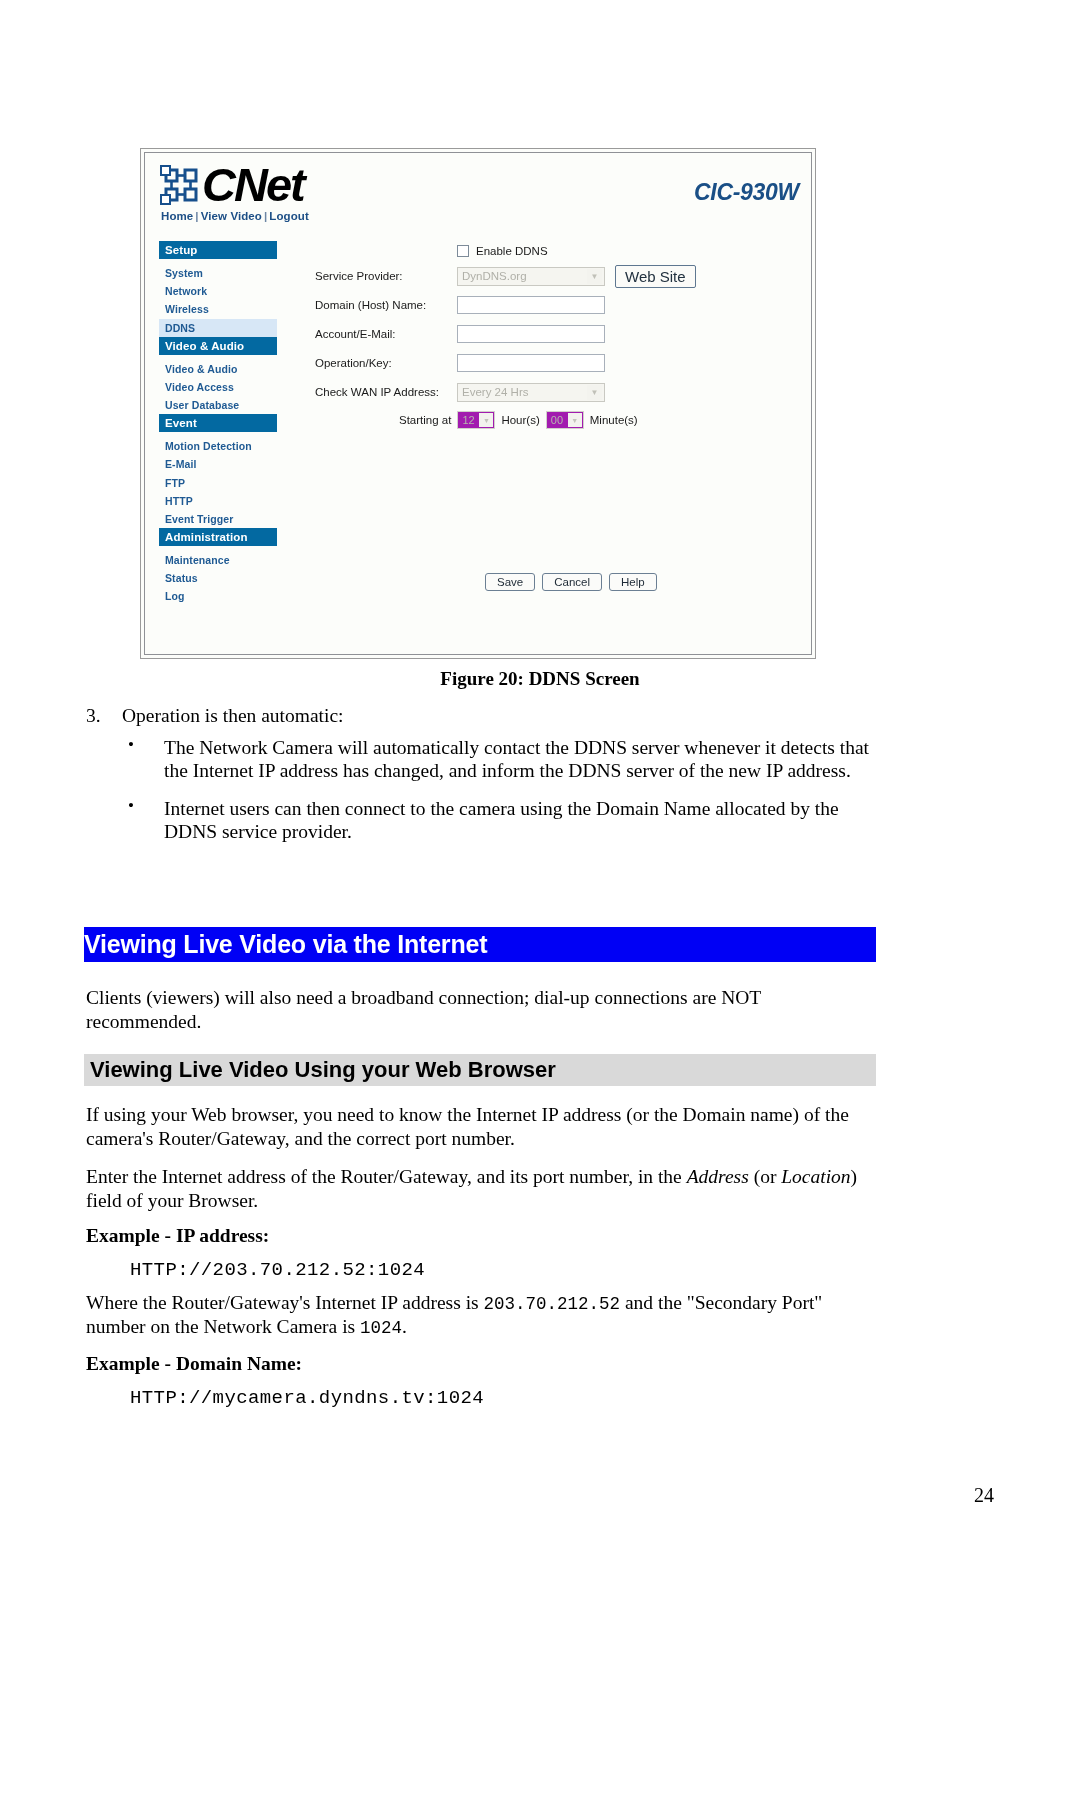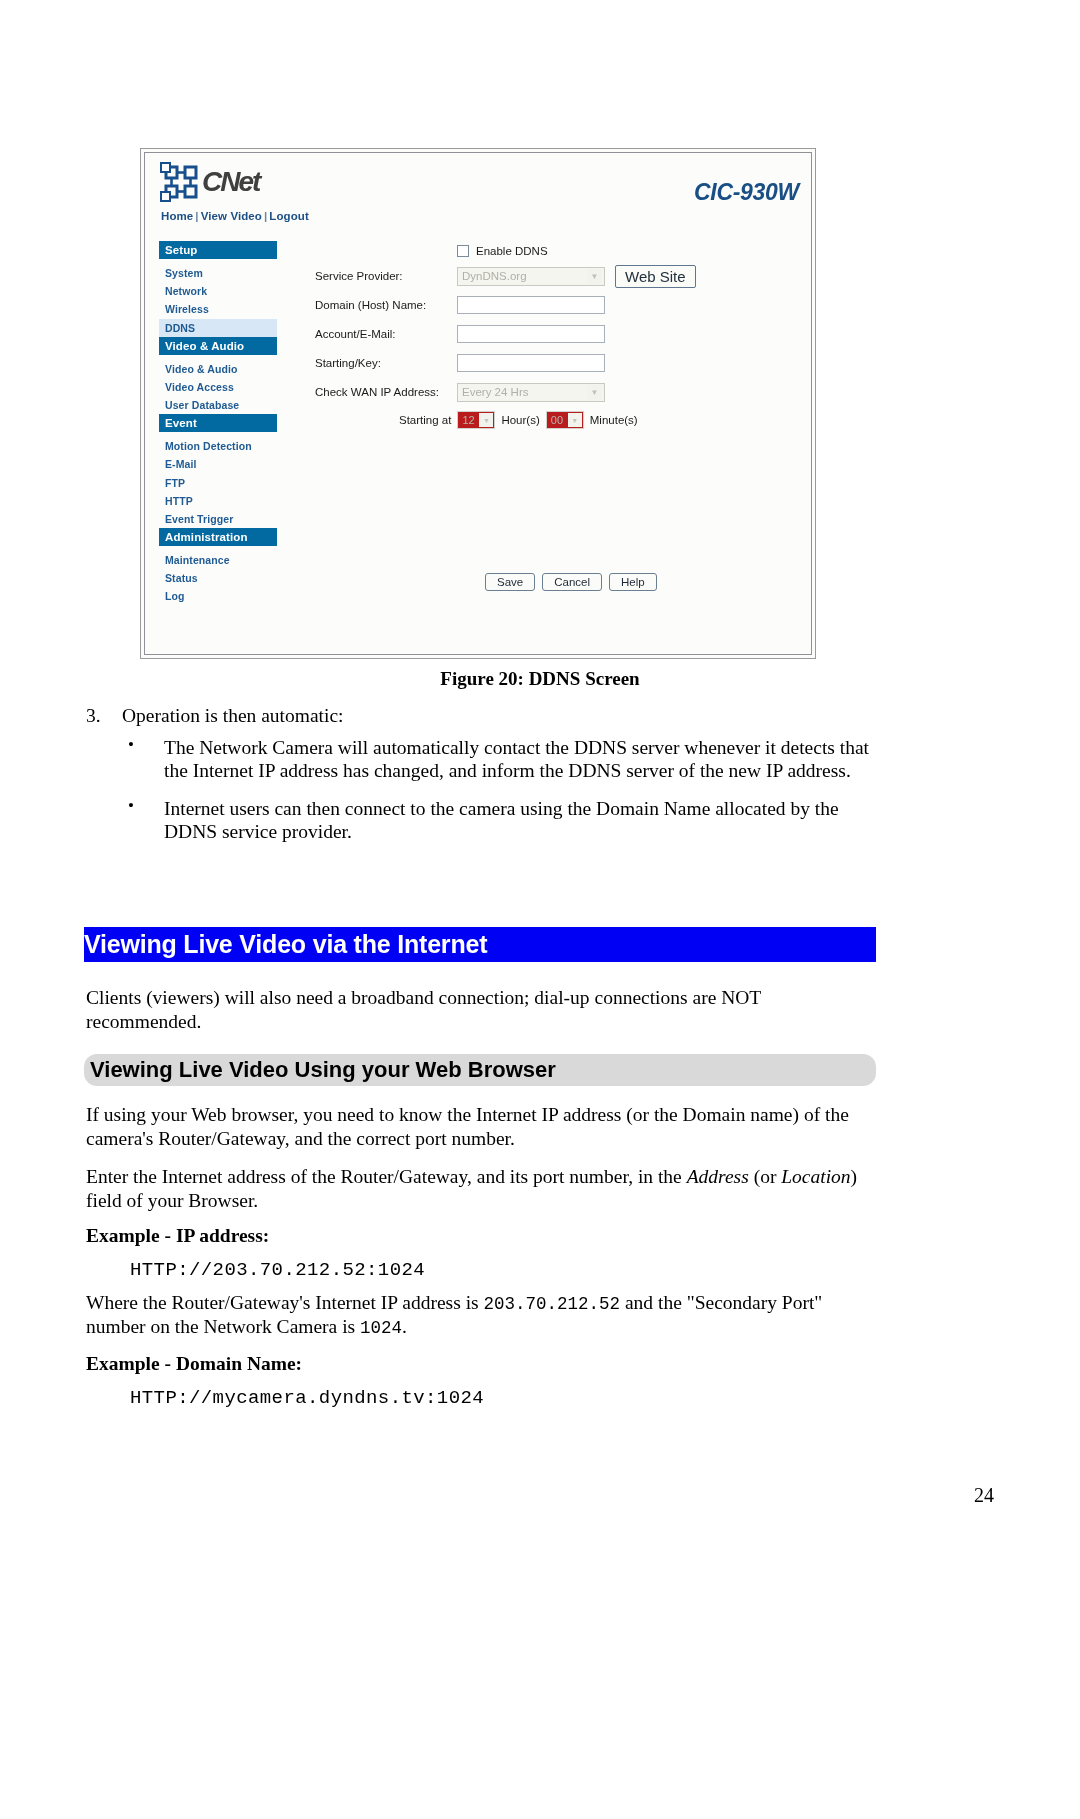--- a/index.html
+++ b/index.html
@@ -62,23 +62,23 @@
   }
   .logo-mark {
     position: relative;
     width: 42px;
     height: 42px;
   }
   .logo-wordmark {
     font-family: "Liberation Sans", sans-serif;
     font-weight: bold;
     font-style: italic;
-    font-size: 28px;
+    font-size: 47px;
     letter-spacing: -2px;
-    color: #404040;
+    color: #000000;
     line-height: 1;
   }
   .navlinks {
     position: absolute;
     left: 16px;
     top: 57px;
     font-size: 11.5px;
     font-weight: bold;
     color: #1d4f86;
     letter-spacing: 0.1px;
@@ -215,21 +215,21 @@
     margin-left: 84px;
     margin-top: 4px;
     font-size: 11.5px;
     color: #1a1a1a;
     gap: 6px;
   }
   .small-select {
     width: 38px;
     height: 18px;
     border: 1px solid #d2d2cb;
-    background: #b91c1c;
+    background: #a21caf;
     box-sizing: border-box;
     display: flex;
     align-items: center;
     position: relative;
     padding-left: 4px;
     font-size: 11px;
     color: #b6b6ae;
   }
   .small-select .arrow {
     position: absolute;
@@ -336,21 +336,20 @@
     height: 32px;
     background: #d9d9d9;
     color: #000000;
     font-family: "Liberation Sans", sans-serif;
     font-weight: bold;
     font-size: 22px;
     display: flex;
     align-items: center;
     padding-left: 6px;
     box-sizing: border-box;
-    border-radius: 13px;
   }
 
   .para {
     position: absolute;
     left: 86px;
     width: 790px;
     font-family: "Liberation Serif", serif;
     font-size: 19.5px;
     line-height: 1.22;
   }
@@ -464,21 +463,21 @@
           <span class="f-label">Domain (Host) Name:</span>
           <input class="f-input" type="text" value="" style="">
         </div>
 
         <div class="f-row">
           <span class="f-label">Account/E-Mail:</span>
           <input class="f-input" type="text" value="" style="">
         </div>
 
         <div class="f-row">
-          <span class="f-label">Starting/Key:</span>
+          <span class="f-label">Operation/Key:</span>
           <input class="f-input" type="text" value="" style="">
         </div>
 
         <div class="f-row">
           <span class="f-label">Check WAN IP Address:</span>
           <span class="f-select">
             <span>Every 24 Hrs</span>
             <span class="arrow">▼</span>
           </span>
         </div>

